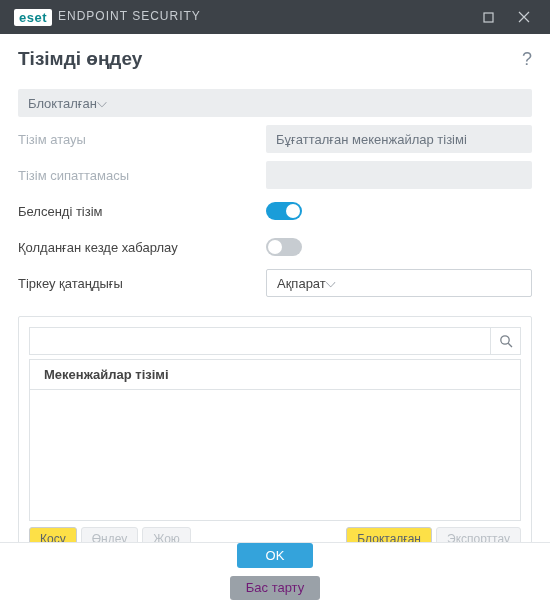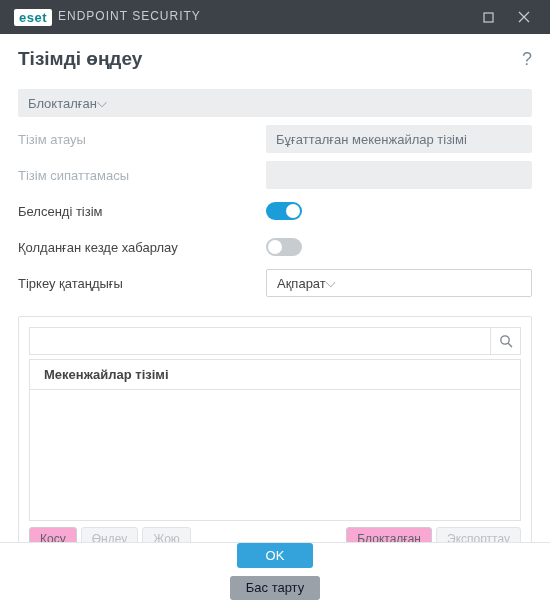--- a/index.html
+++ b/index.html
@@ -173,21 +173,21 @@
     gap: 4px;
     margin-top: 6px;
     padding: 0 0 4px 0;
   }
   .btn-small {
     height: 24px;
     padding: 0 10px;
     font-size: 12px;
     border-radius: 3px;
     border: 1px solid #c9cdd1;
-    background: #f9a8d4;
+    background: #fde047;
     color: #5b636b;
     cursor: pointer;
     display: flex;
     align-items: center;
   }
   .btn-small.disabled {
     color: #b8bec4;
     background: #f3f4f6;
     border-color: #e1e4e7;
     cursor: default;
@@ -215,21 +215,21 @@
     padding: 0 16px;
     border-radius: 3px;
     font-size: 13px;
     border: none;
     cursor: pointer;
     display: flex;
     align-items: center;
     justify-content: center;
   }
   .btn.primary { background: #34a3db; color: #fff; }
-  .btn.secondary { background: #9aa1a8; color: #0f172a; }
+  .btn.secondary { background: #9aa1a8; color: #701a75; }
 </style>
 </head>
 <body>
 
 <div class="titlebar">
   <div class="brand">
     <span class="brand-eset">eset</span>
     <span class="brand-product">ENDPOINT SECURITY</span>
   </div>
   <div class="titlebar-spacer"></div>

